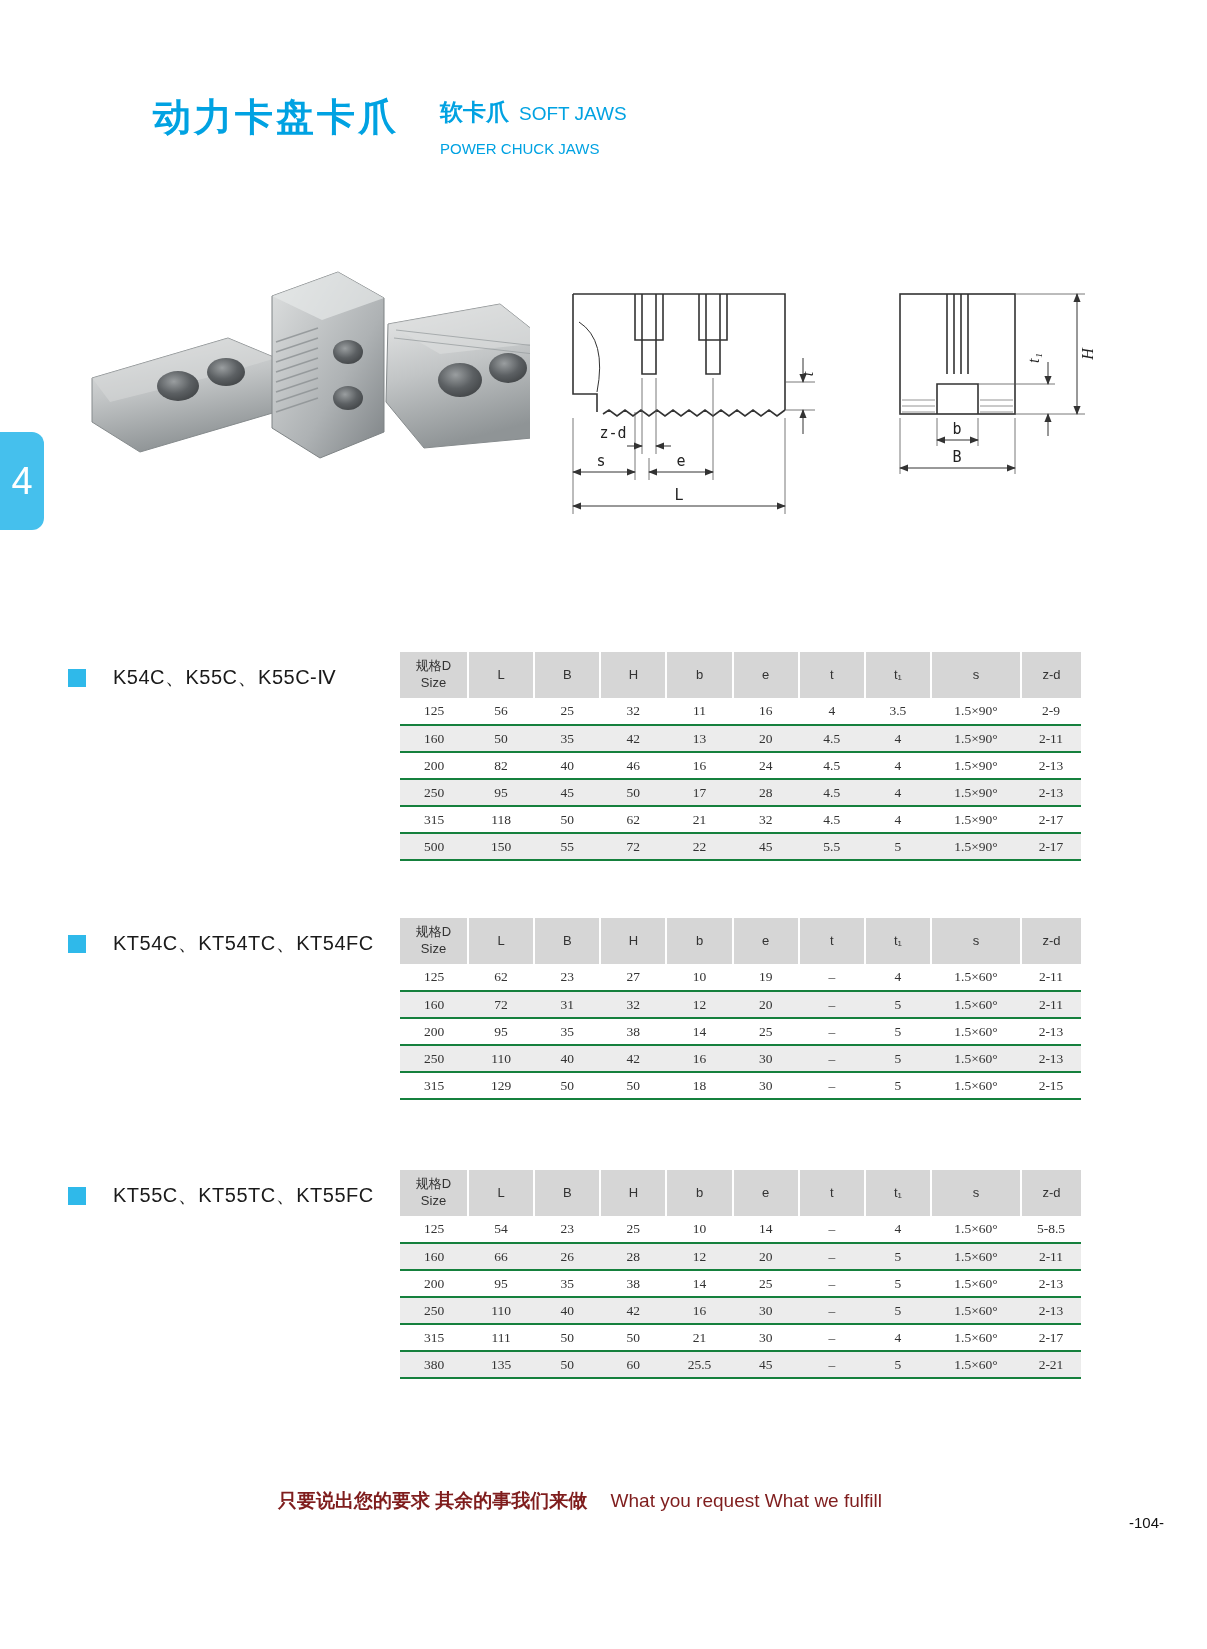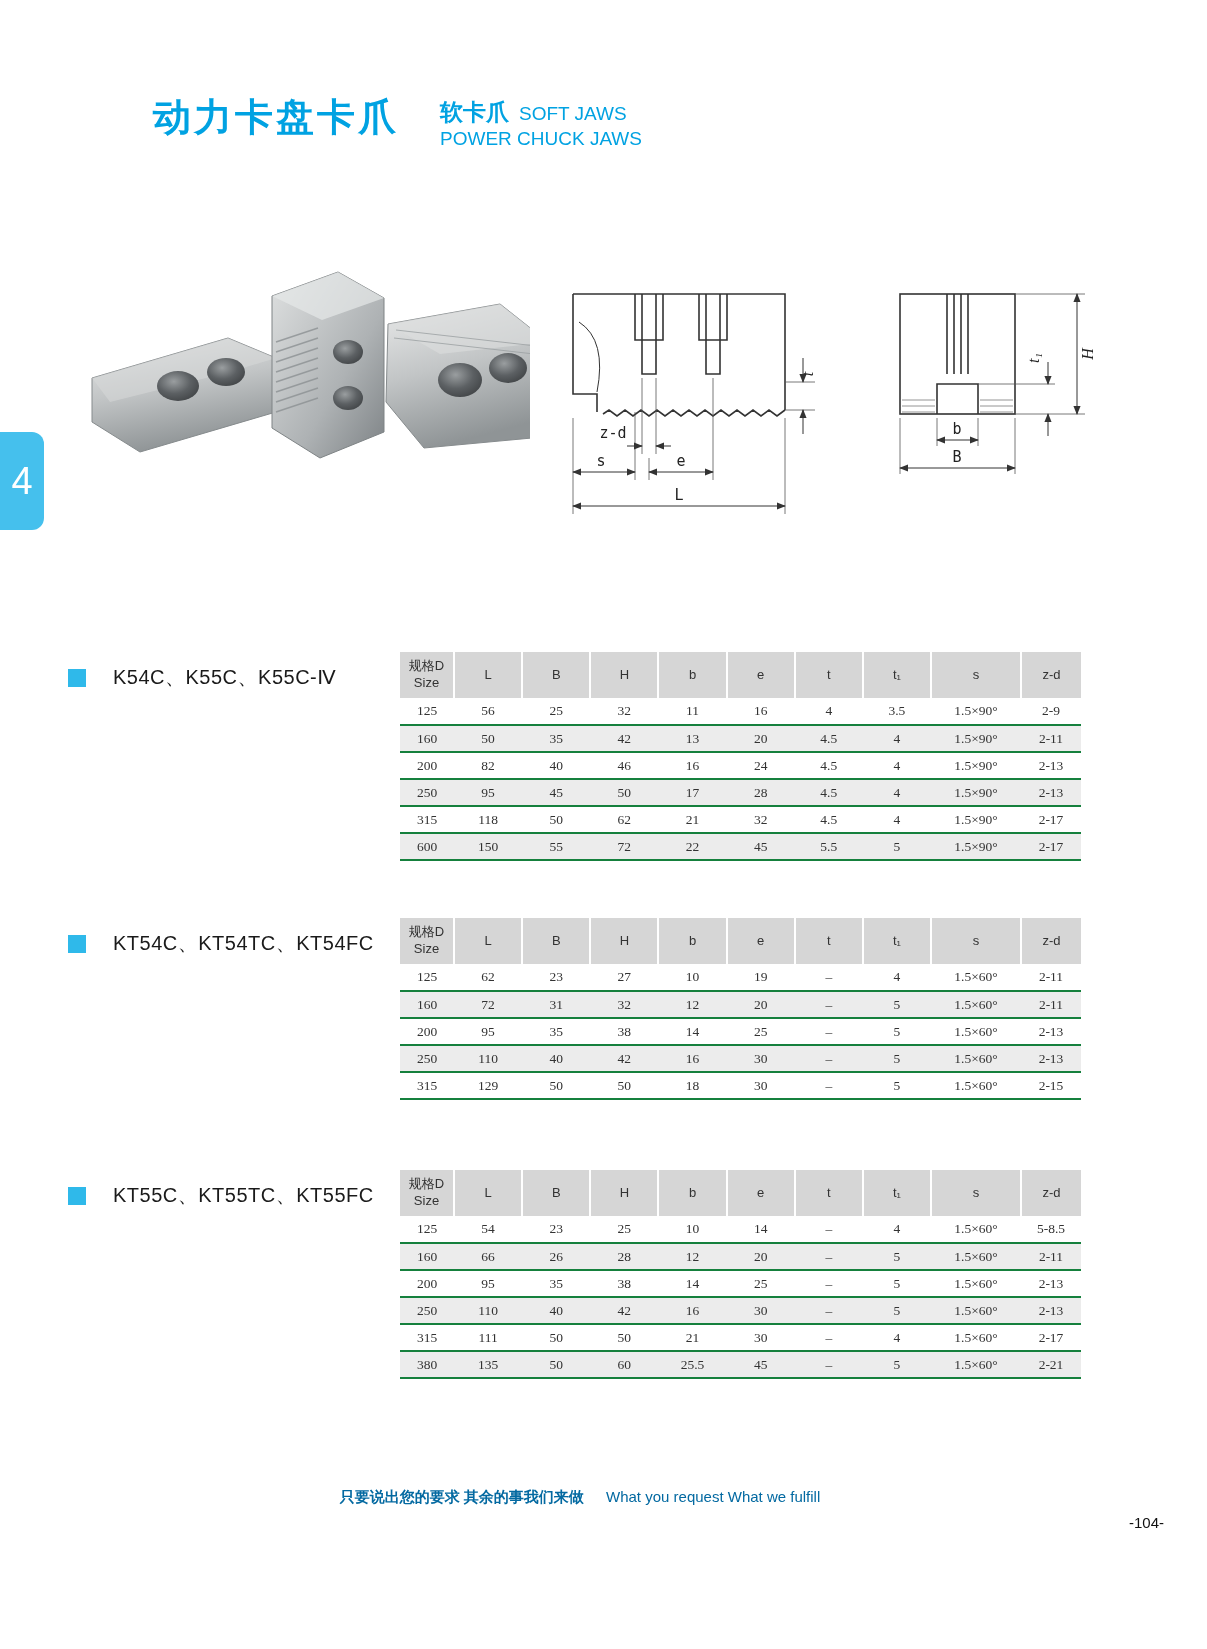--- a/index.html
+++ b/index.html
@@ -19,21 +19,21 @@
 
   
   .title-cn {
     position:absolute; left:153px; top:92px;
     font-size:38px; font-weight:bold; color:#00a2e2; letter-spacing:3px;
   }
   .sub-block { position:absolute; left:440px; top:97px; color:#00a2e2; }
   .sub-line1 { display:flex; align-items:baseline; gap:10px; }
   .sub-cn { font-size:23px; font-weight:bold; }
   .sub-en { font-size:19px; }
-  .sub-line2 { font-size:19px; margin-top:0; }
+  .sub-line2 { font-size:15px; margin-top:12px; }
 
   
   .photo-wrap { position:absolute; left:80px; top:250px; width:450px; height:265px; }
   .draw-left  { position:absolute; left:535px; top:262px; }
   .draw-right { position:absolute; left:855px; top:262px; }
   .dim-label { font-family:"Liberation Serif","DejaVu Serif",serif; font-style:italic; font-size:16px; fill:#222; }
   .dim-label-mono { font-family:"DejaVu Sans Mono",monospace; font-size:15px; fill:#222; }
 
   
   .section { position:absolute; left:0; width:1207px; }
@@ -48,28 +48,28 @@
   .spec-table thead th {
     background:#d6d6d6; font-weight:normal; font-size:13px; color:#333;
     height:46px; line-height:1.3; text-align:center; border-left:2px solid #fff;
   }
   .spec-table thead th:first-child { border-left:none; }
   .spec-table td {
     font-size:13.5px; height:27px; text-align:center; color:#333; padding:0;
   }
   .spec-table tbody tr { background:#fff; border-bottom:2px solid #15803d;font-family:Liberation Serif, serif; }
   .spec-table tbody tr:nth-child(even) { background:#ececec; }
-  .spec-table th:nth-child(1)  { width:54px; }
+  .spec-table th:nth-child(1)  { width:68px; }
   .spec-table th:nth-child(9)  { width:90px; }
   .spec-table th:nth-child(10) { width:60px; }
 
   
   .footer {
     position:absolute; top:1488px; left:0; width:1160px; text-align:center;
-    font-size:15px; color:#0369a1;
+    font-size:19px; color:#7f1d1d;
   }
   .footer .cn { font-weight:bold; margin-right:18px; }
   .footer .en { font-weight:normal; }
   .page-num {
     position:absolute; top:1514px; left:4px; width:1160px; text-align:right;
     font-size:15px; color:#111;
   }
 </style>
 </head>
 <body>
@@ -311,21 +311,21 @@
             <td>50</td>
             <td>62</td>
             <td>21</td>
             <td>32</td>
             <td>4.5</td>
             <td>4</td>
             <td>1.5×90°</td>
             <td>2-17</td>
           </tr>
           <tr>
-            <td>600</td>
+            <td>500</td>
             <td>150</td>
             <td>55</td>
             <td>72</td>
             <td>22</td>
             <td>45</td>
             <td>5.5</td>
             <td>5</td>
             <td>1.5×90°</td>
             <td>2-17</td>
           </tr>

